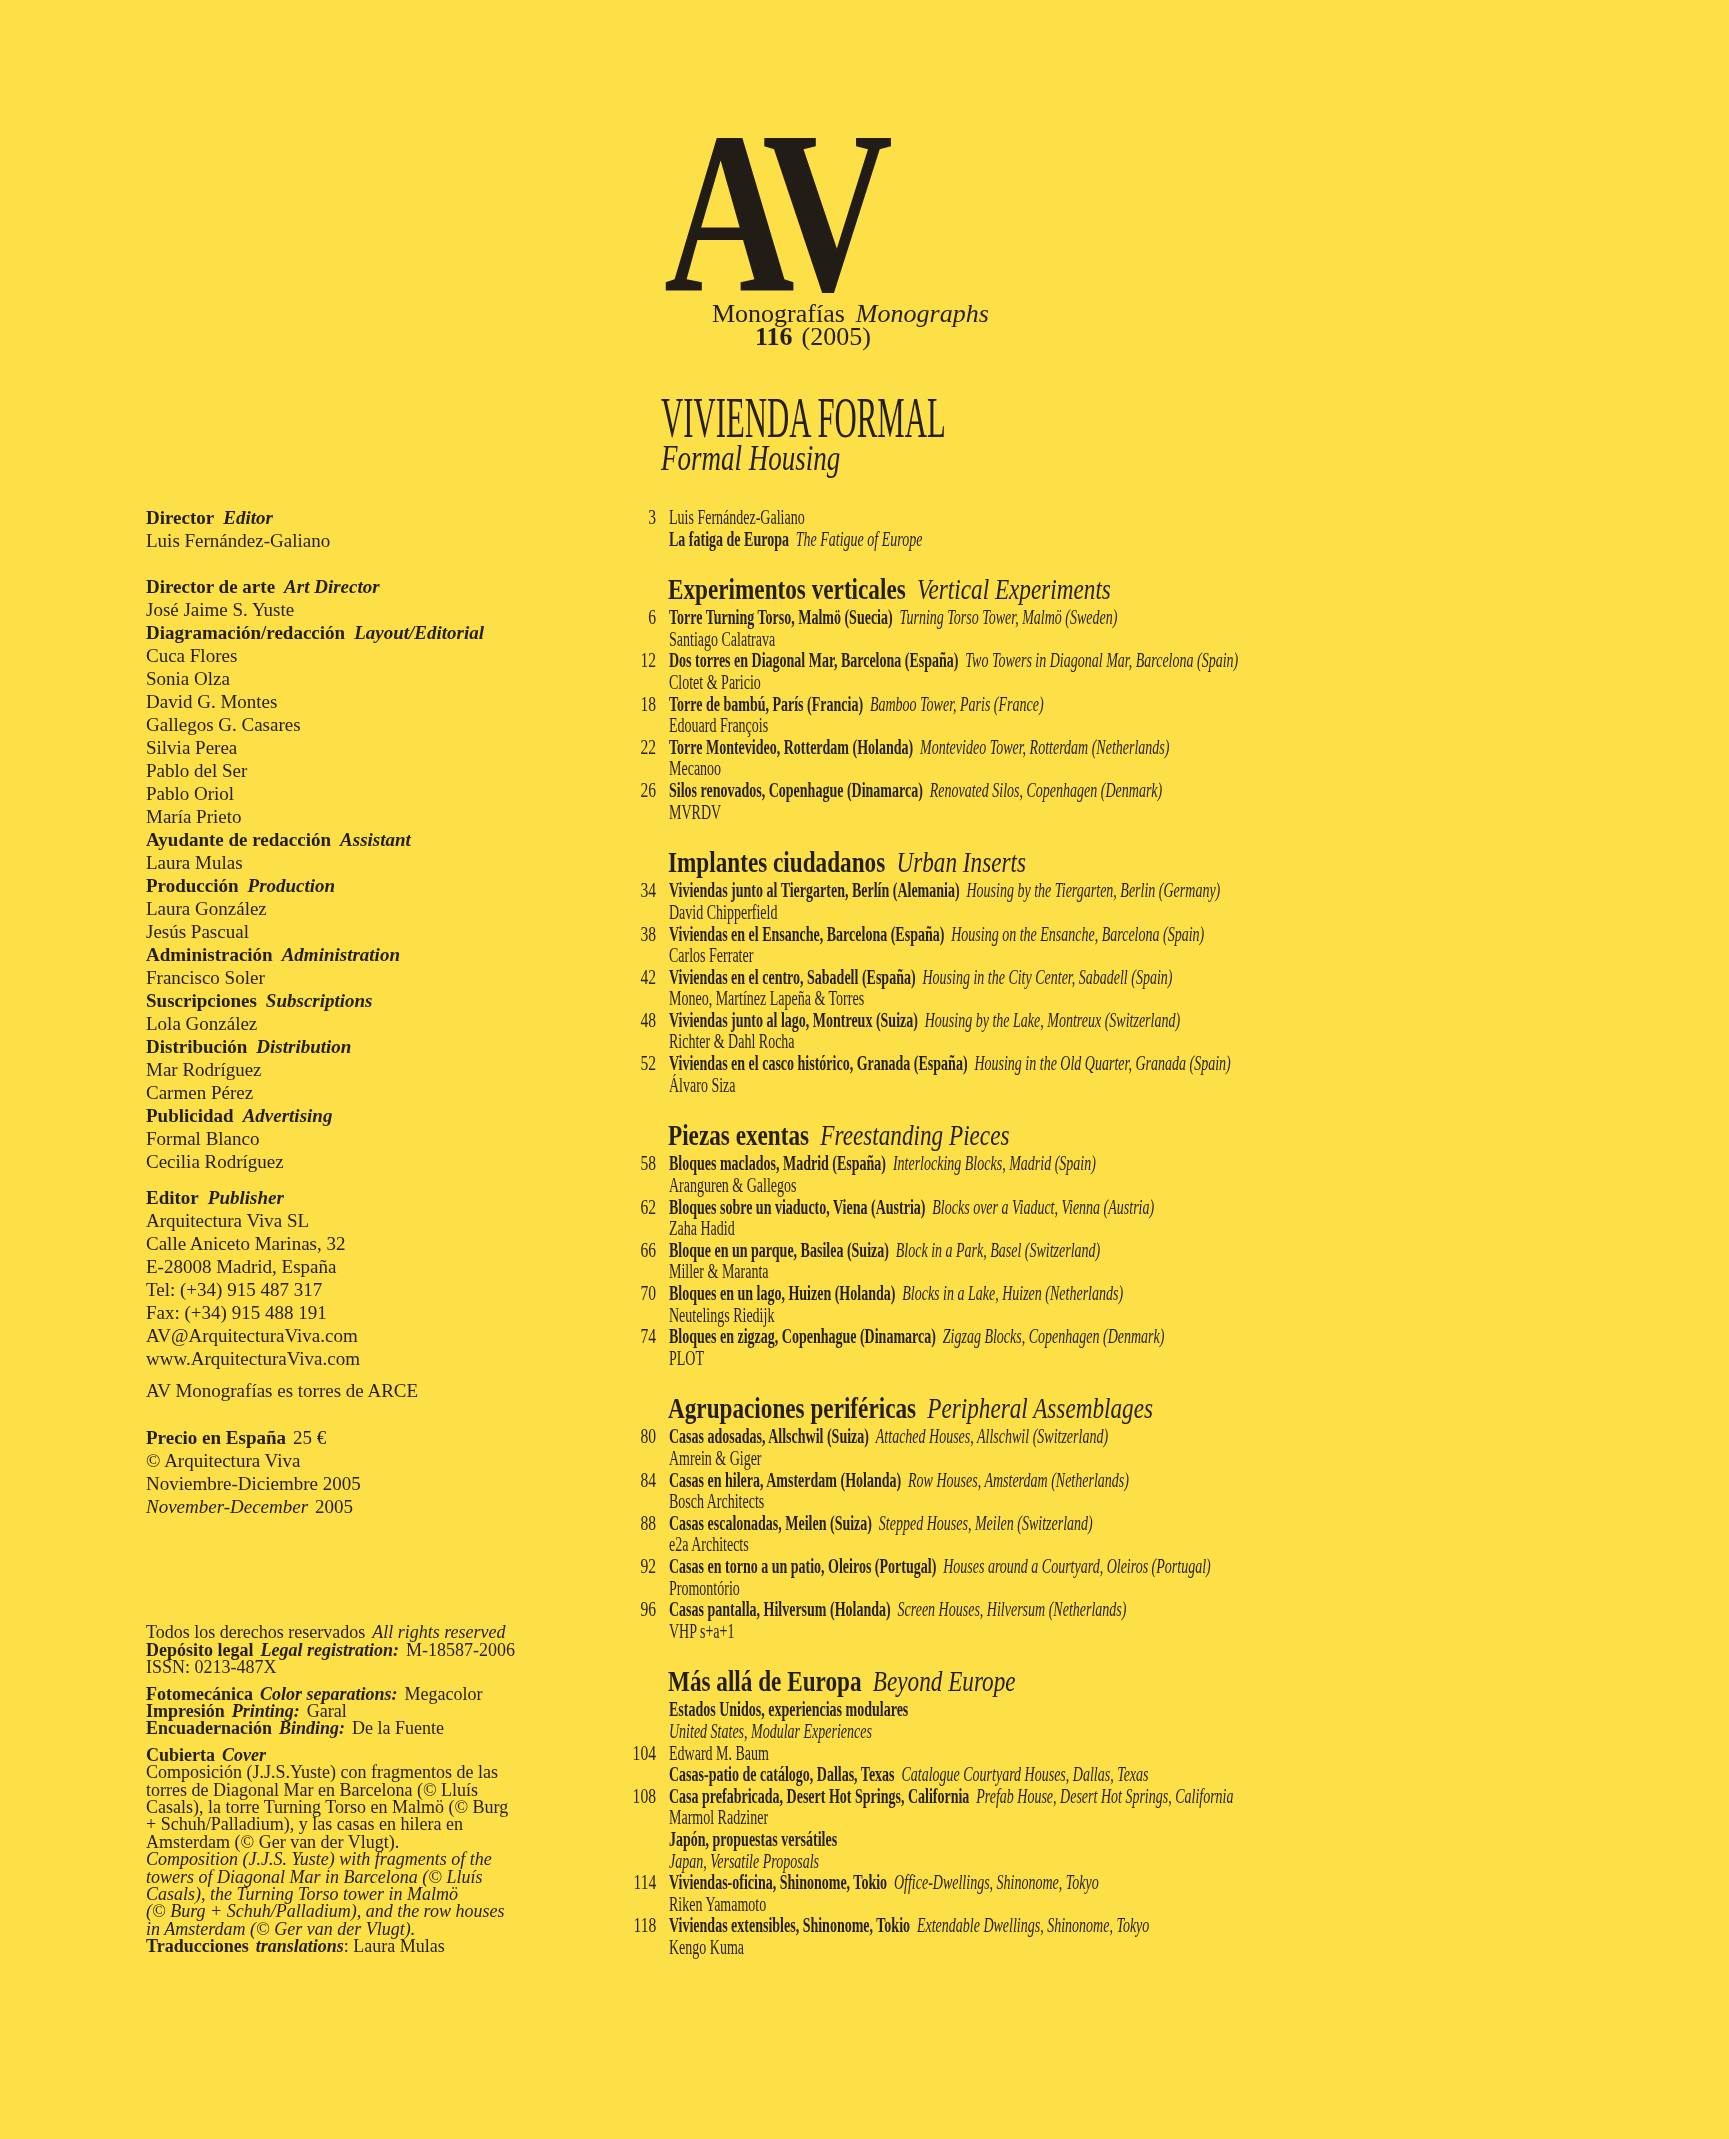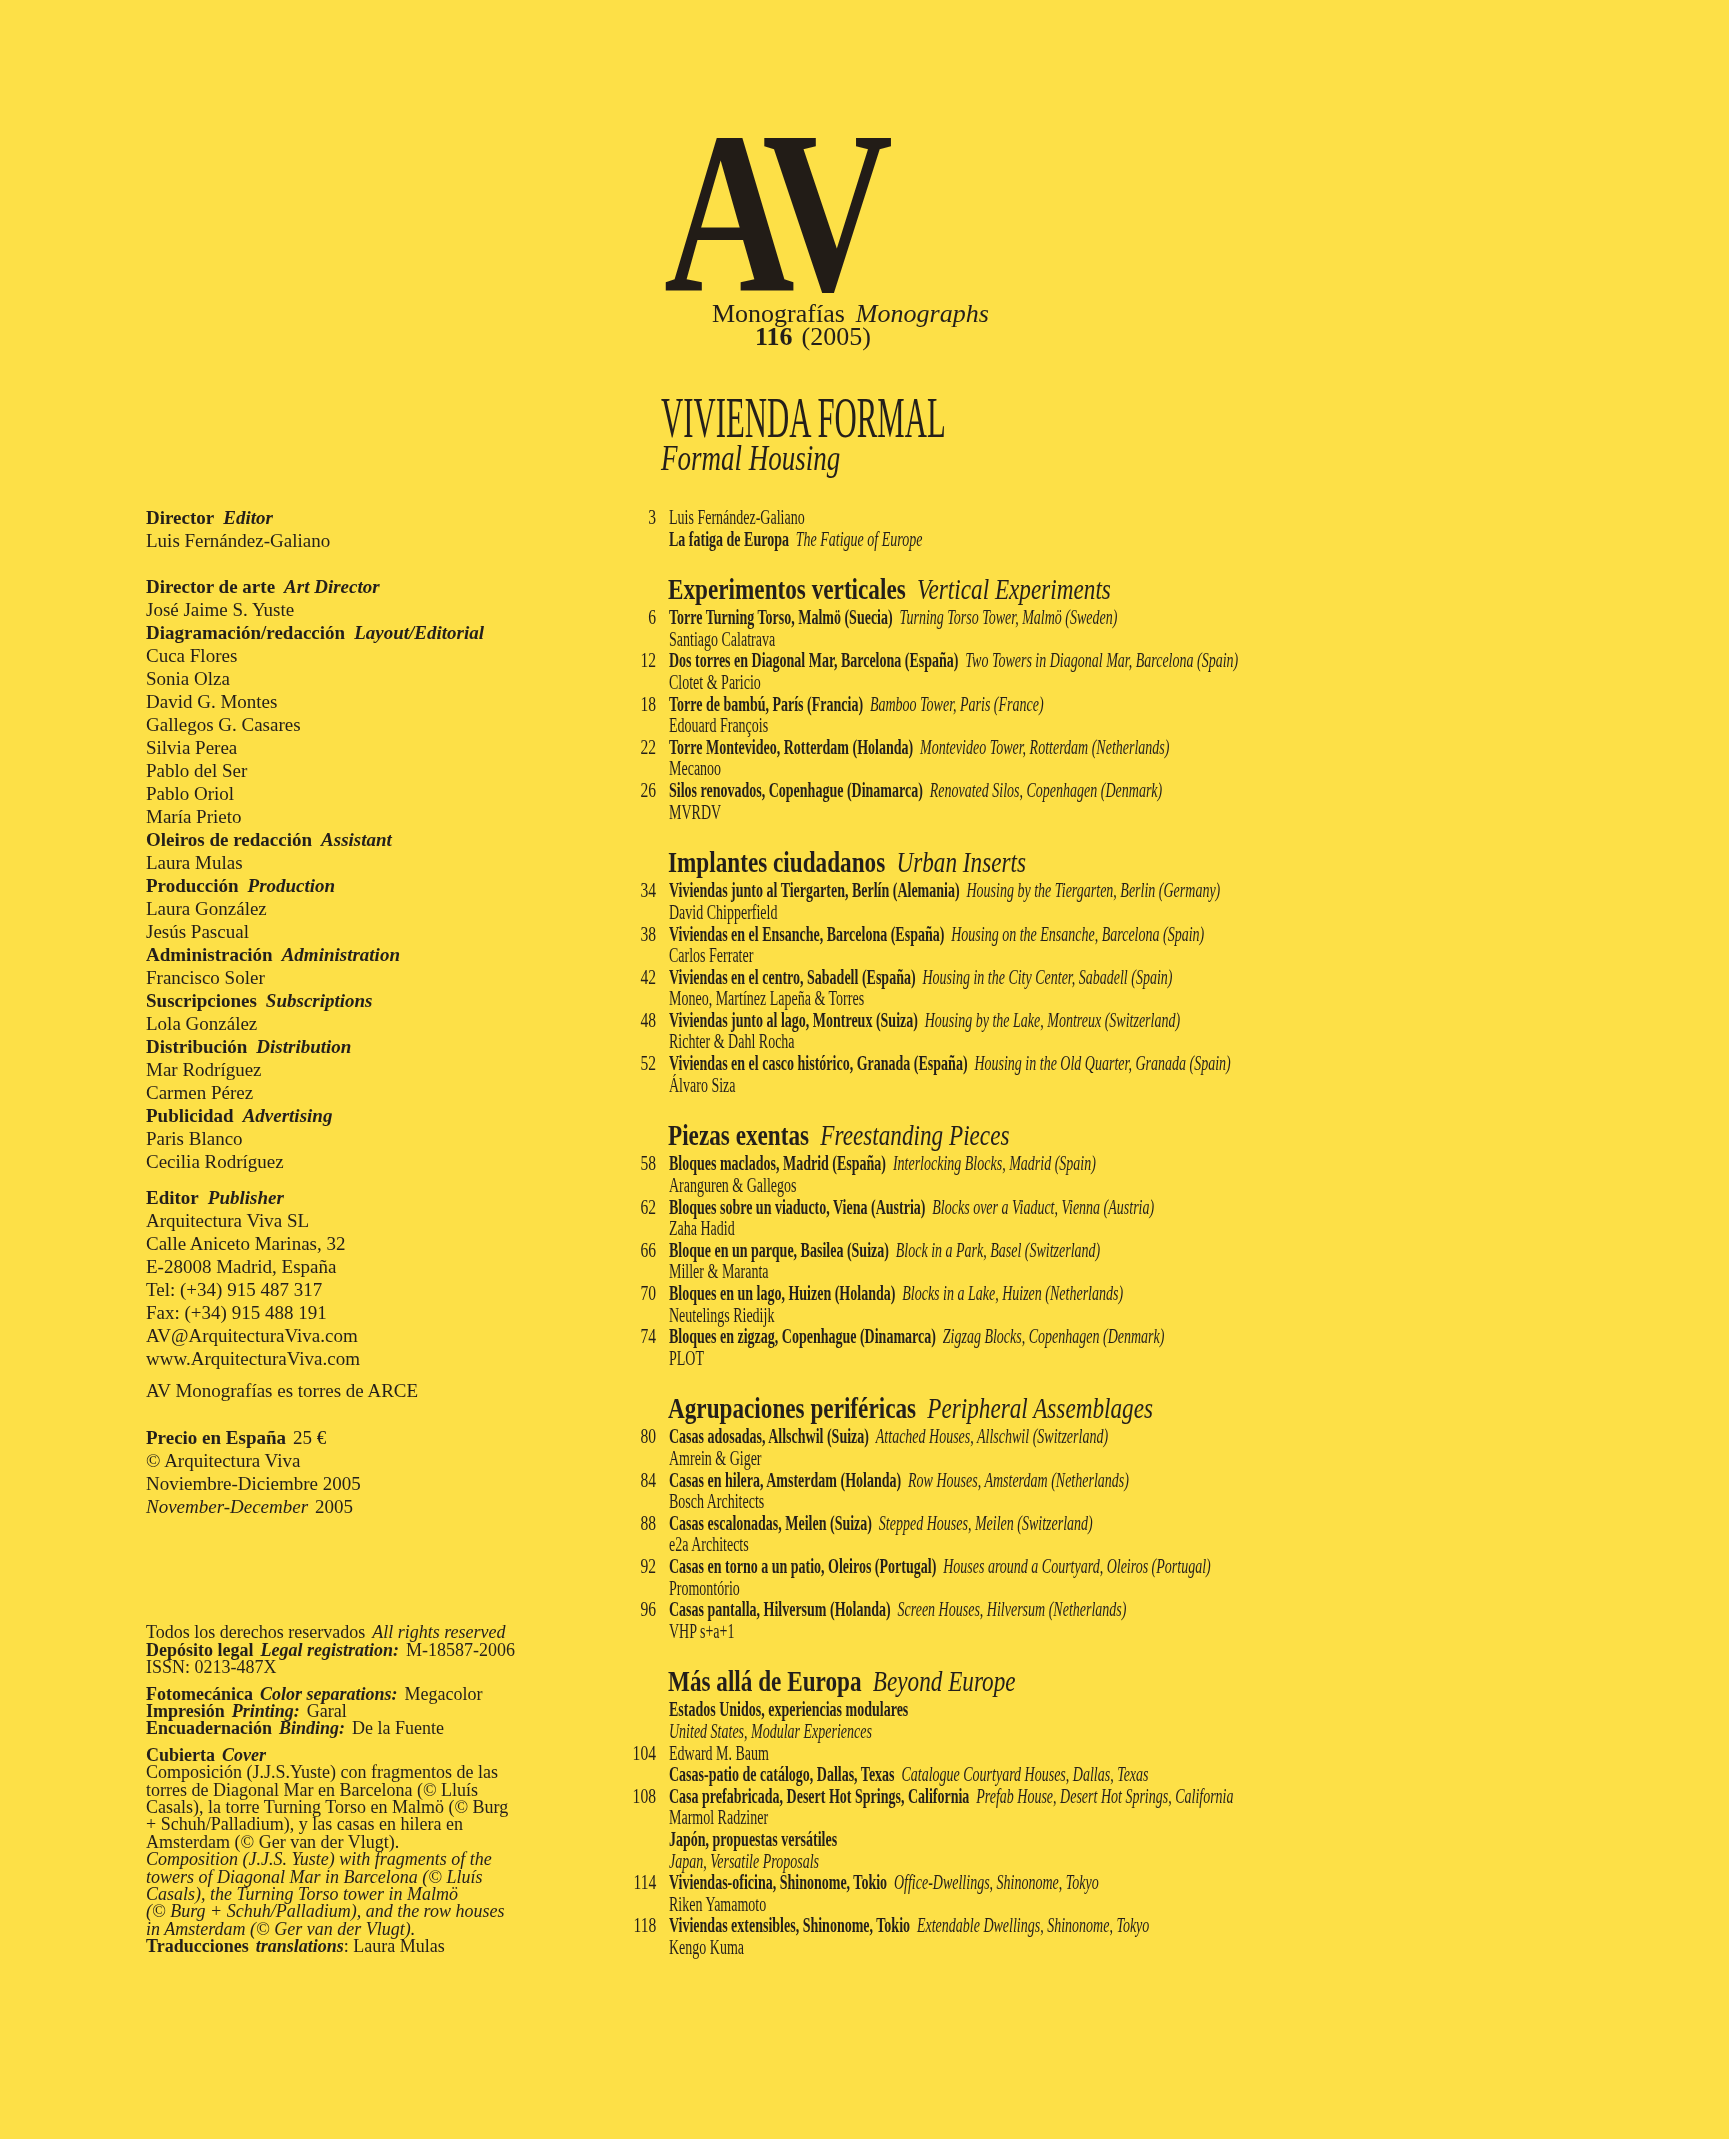--- a/index.html
+++ b/index.html
@@ -99,21 +99,21 @@
         <div class="m-name">Cuca Flores</div>
         <div class="m-name">Sonia Olza</div>
         <div class="m-name">David G. Montes</div>
         <div class="m-name">Gallegos G. Casares</div>
         <div class="m-name">Silvia Perea</div>
         <div class="m-name">Pablo del Ser</div>
         <div class="m-name">Pablo Oriol</div>
         <div class="m-name">María Prieto</div>
       </div>
       <div class="m-sec">
-        <div class="m-label"><span class="es">Oleiros de redacción</span><span class="en">Assistant</span></div>
+        <div class="m-label"><span class="es">Ayudante de redacción</span><span class="en">Assistant</span></div>
         <div class="m-name">Laura Mulas</div>
       </div>
       <div class="m-sec">
         <div class="m-label"><span class="es">Producción</span><span class="en">Production</span></div>
         <div class="m-name">Laura González</div>
         <div class="m-name">Jesús Pascual</div>
       </div>
       <div class="m-sec">
         <div class="m-label"><span class="es">Administración</span><span class="en">Administration</span></div>
         <div class="m-name">Francisco Soler</div>
@@ -122,21 +122,21 @@
         <div class="m-label"><span class="es">Suscripciones</span><span class="en">Subscriptions</span></div>
         <div class="m-name">Lola González</div>
       </div>
       <div class="m-sec">
         <div class="m-label"><span class="es">Distribución</span><span class="en">Distribution</span></div>
         <div class="m-name">Mar Rodríguez</div>
         <div class="m-name">Carmen Pérez</div>
       </div>
       <div class="m-sec">
         <div class="m-label"><span class="es">Publicidad</span><span class="en">Advertising</span></div>
-        <div class="m-name">Paris Blanco</div>
+        <div class="m-name">Formal Blanco</div>
         <div class="m-name">Cecilia Rodríguez</div>
       </div>
       <div class="pub">
         <div class="m-label"><span class="es">Editor</span><span class="en">Publisher</span></div>
         <div class="m-name">Arquitectura Viva SL</div>
         <div class="m-name">Calle Aniceto Marinas, 32</div>
         <div class="m-name">E-28008 Madrid, España</div>
         <div class="m-name">Tel: (+34) 915 487 317</div>
         <div class="m-name">Fax: (+34) 915 488 191</div>
         <div class="m-name">AV@ArquitecturaViva.com</div>

